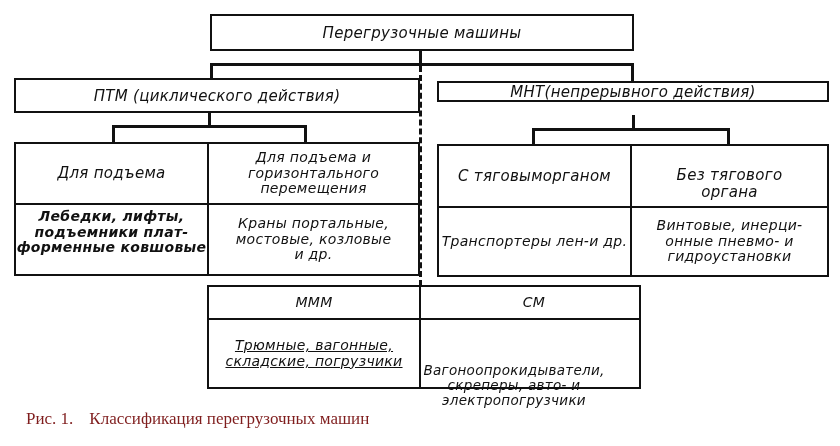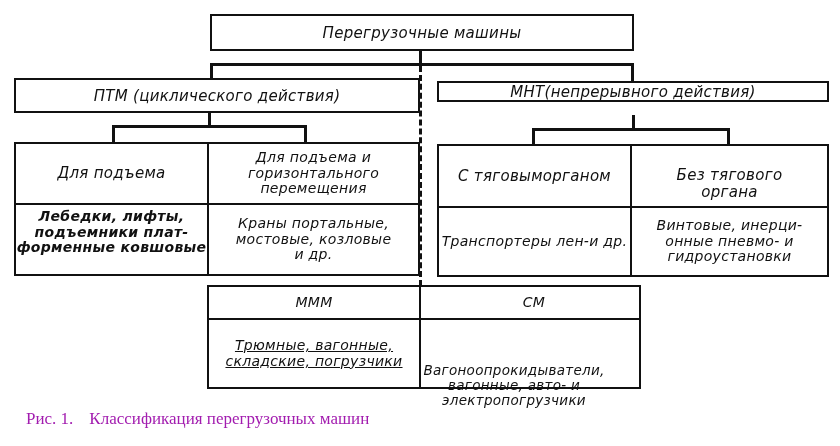--- a/index.html
+++ b/index.html
@@ -6,21 +6,21 @@
   body {
     width:840px; height:446px; background:#ffffff; position:relative; overflow:hidden;
     font-family:"DejaVu Sans", sans-serif; color:#111;
   }
   .box { position:absolute; border:2px solid #111; box-sizing:border-box; background:#fff; }
   .hand { font-style:italic; font-family:"DejaVu Sans", sans-serif; letter-spacing:0.3px; }
   .center { display:flex; align-items:center; justify-content:center; text-align:center; }
   .line { position:absolute; background:#111; }
   .dash { position:absolute; width:0; border-left:3px dashed #111; }
   .cell { position:absolute; box-sizing:border-box; display:flex; align-items:center; justify-content:center; text-align:center; line-height:1.12; }
-  .caption { position:absolute; font-family:"Liberation Serif", serif; font-size:17px; color:#a21caf; }
+  .caption { position:absolute; font-family:"Liberation Serif", serif; font-size:17px; color:#7f1d1d; }
   .caption .num { margin-right:16px; }
 </style>
 </head>
 <body>
 
 <div class="box center hand" style="left:210px; top:14px; width:424px; height:37px; font-size:15px;">
   <span>Перегрузочные машины</span>
 </div>
 
 <div class="line" style="left:419px; top:50px; width:3px; height:16px;"></div>
@@ -102,19 +102,19 @@
 </div>
 <div class="cell hand" style="left:421px; top:287px; width:218px; height:31px; font-size:14px;padding-left:8px;">
   <span>СМ</span>
 </div>
 <div class="cell hand" style="left:209px; top:320px; width:210px; height:67px; font-size:14px; flex-direction:column;text-decoration:underline;">
   <span>Трюмные, вагонные,</span>
   <span>складские, погрузчики</span>
 </div>
 <div class="cell hand" style="left:421px; top:320px; width:186px; height:67px; font-size:13.5px; flex-direction:column;margin-top:32px;">
   <span>Вагоноопрокидыватели,</span>
-  <span>вагонные, авто- и</span>
+  <span>скреперы, авто- и</span>
   <span>электропогрузчики</span>
 </div>
 
 <div class="caption" style="left:26px; top:409px;">
   <span class="num">Рис. 1.</span><span>Классификация перегрузочных машин</span>
 </div>
 
 </body></html>

